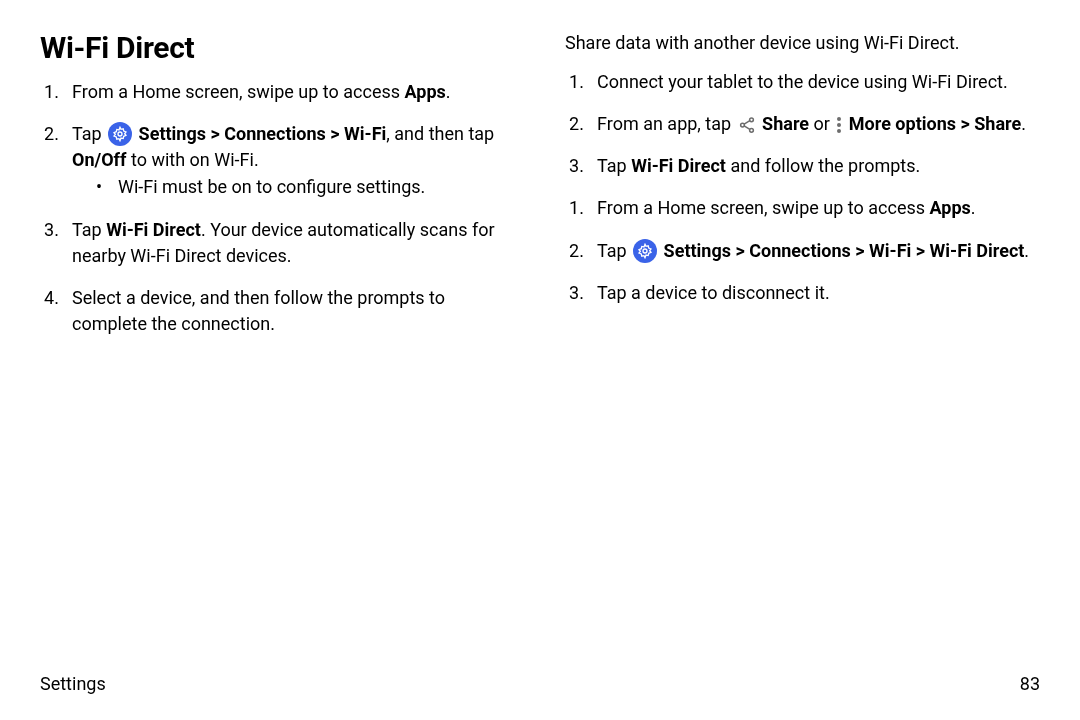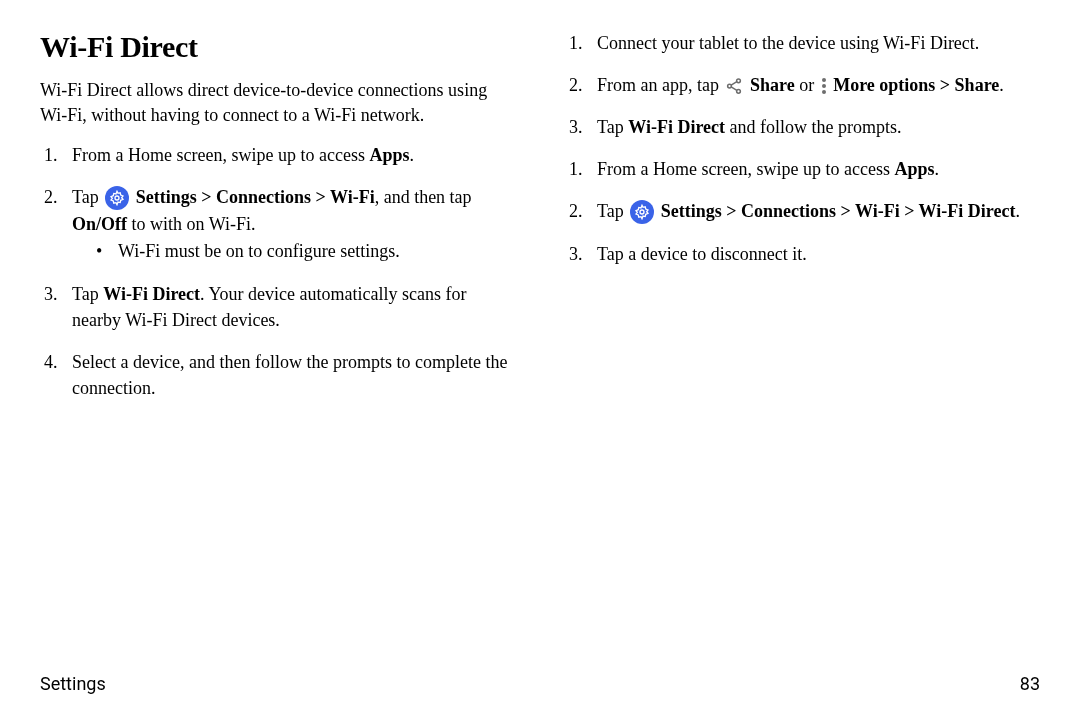--- a/index.html
+++ b/index.html
@@ -12,21 +12,20 @@
     position: relative;
     padding: 30px 40px;
   }
   .columns {
     display: flex;
     gap: 50px;
   }
   .col {
     flex: 1;
     min-width: 0;
-    font-family: Liberation Serif, serif;
   }
   h1 {
     font-size: 30px;
     font-weight: 700;
     margin-bottom: 14px;
     letter-spacing: -0.3px;
   }
   h2 {
     font-size: 22px;
     font-weight: 700;
@@ -118,21 +117,20 @@
   }
   .footer .fl { flex: 0 0 auto; }
   .footer .fc { flex: 1; text-align: right; padding-left: 300px;}
 </style>
 </head>
 <body>
 
 <div class="columns">
   <div class="col">
     <h1>Wi-Fi Direct</h1>
-    <p>Wi-Fi Direct allows direct device-to-device connections using Wi-Fi, without having to connect to a Wi-Fi network.</p>
 
 
     <ol>
       <li>
         <span>From a Home screen, swipe up to access </span><span class="b">Apps</span><span>.</span>
       </li>
       <li>
         <span>Tap </span><span class="settings-icon">
             <svg viewBox="0 0 24 24" fill="none" stroke="#fff" stroke-width="2">
               <circle cx="12" cy="12" r="3"></circle>
@@ -144,20 +142,21 @@
         </ul>
       </li>
       <li>
         <span>Tap </span><span class="b">Wi-Fi Direct</span><span>. Your device automatically scans for nearby Wi-Fi Direct devices.</span>
       </li>
       <li>Select a device, and then follow the prompts to complete the connection.</li>
     </ol>
   </div>
 
   <div class="col">
+    <p>Share data with another device using Wi-Fi Direct.</p>
 
     <ol>
       <li>Connect your tablet to the device using Wi-Fi Direct.</li>
       <li>
         <span>From an app, tap </span><span class="share-icon">
             <svg viewBox="0 0 24 24" fill="none" stroke="currentColor" stroke-width="2">
               <circle cx="18" cy="5" r="2.5"></circle>
               <circle cx="6" cy="12" r="2.5"></circle>
               <circle cx="18" cy="19" r="2.5"></circle>
               <line x1="8.2" y1="10.8" x2="15.8" y2="6.2"></line>

